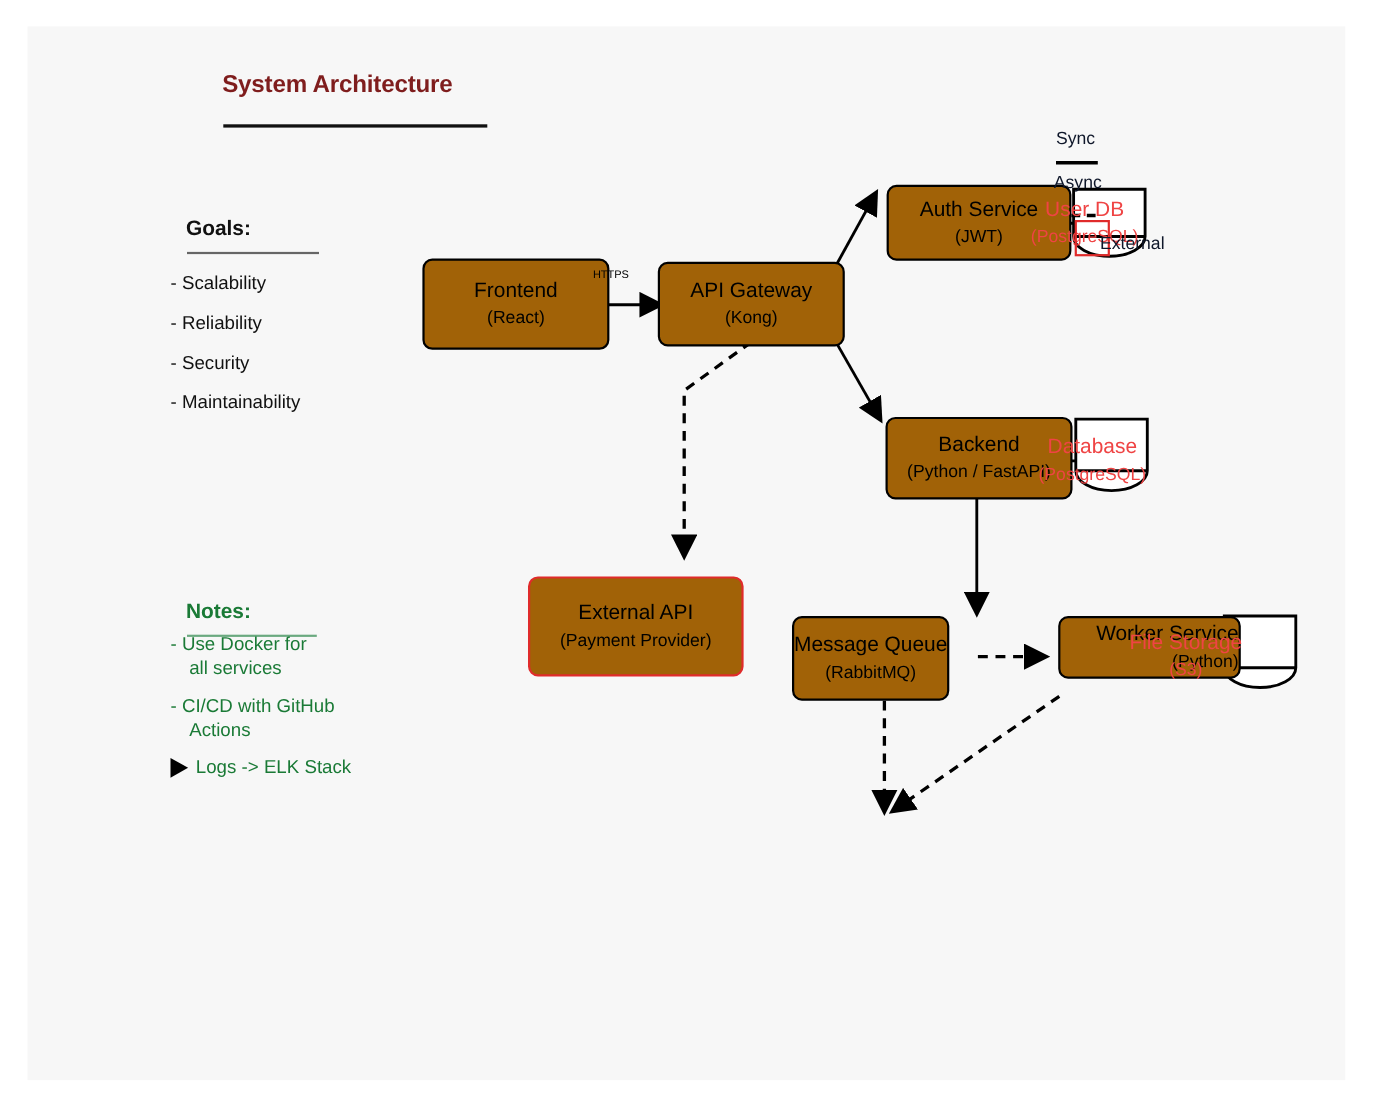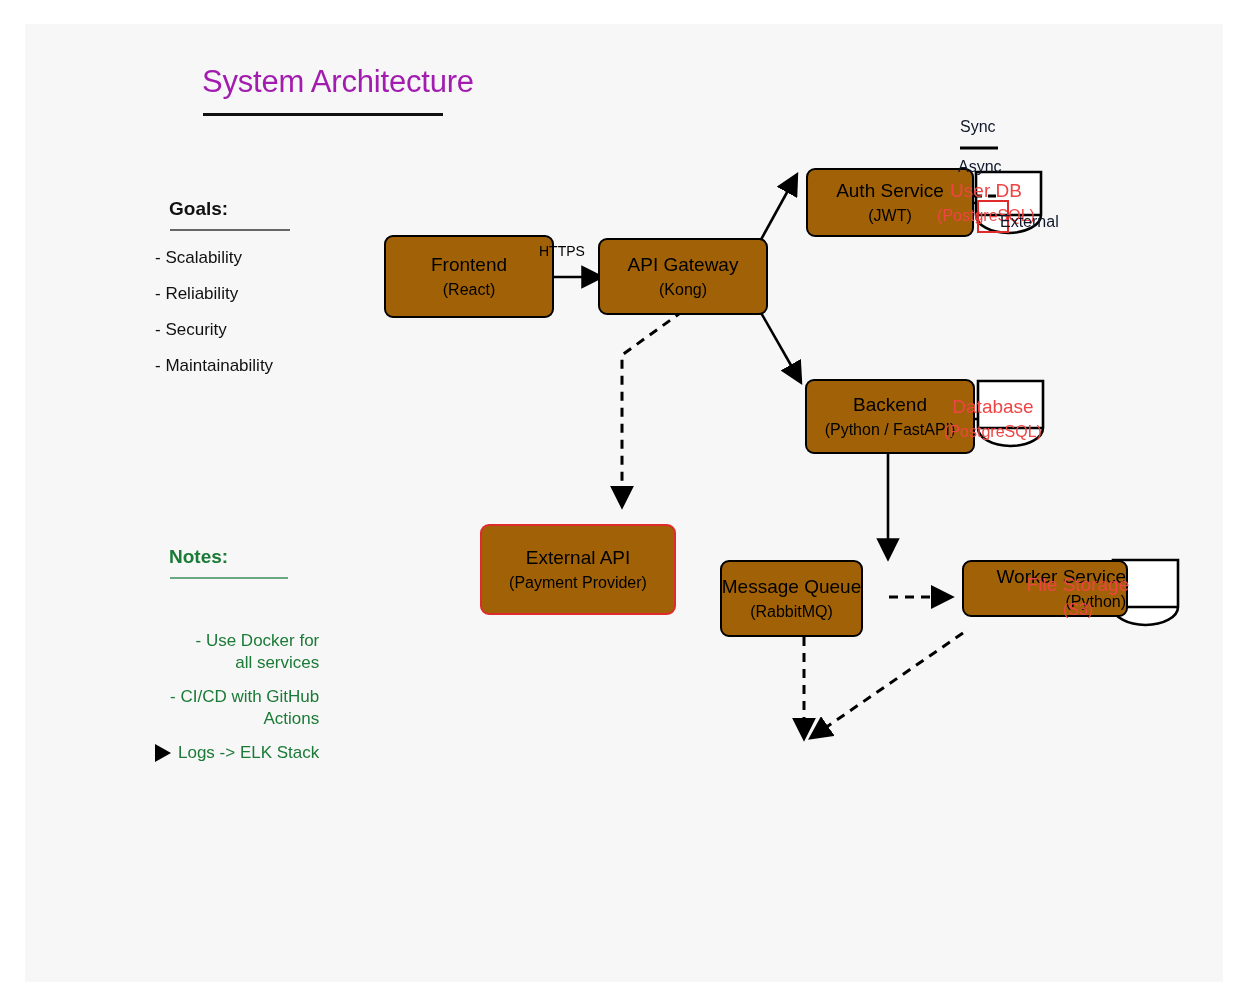--- a/index.html
+++ b/index.html
@@ -73,32 +73,32 @@
     font-size: 19px;
     line-height: 23px;
   }
   .cyl-label .n-sub {
     font-size: 16px;
     line-height: 20px;
     margin-top: 4px;
   }
   .edge-label {
     position: absolute;
-    font-size: 14px;
+    font-size: 10px;
     line-height: 16px;
     color: #000000;
     white-space: nowrap;
   }
   #page-title {
     position: absolute;
     left: 202px;
     top: 64px;
-    font-size: 31px;
-    font-weight: normal;
-    color: #a21caf;
+    font-size: 22px;
+    font-weight: bold;
+    color: #7f1d1d;
     letter-spacing: -0.2px;
     white-space: nowrap;
   }
   #page-title-rule {
     position: absolute;
     left: 203px;
     top: 113px;
     width: 240px;
     height: 3px;
     background: #111111;
@@ -118,21 +118,21 @@
     font-size: 17px;
     line-height: 21px;
     white-space: nowrap;
   }
   #goals-head { left: 169px; top: 198px; color: #111111; }
   #goals-rule { left: 170px; top: 229px; width: 120px; background: #666666; }
   #goals-list { position: absolute; left: 155px; top: 247px; }
   #goals-list .panel-item { position: relative; left: 0; top: 0; color: #111111; margin-bottom: 15px; }
   #notes-head { left: 169px; top: 546px; color: #1a7a36; }
   #notes-rule { left: 170px; top: 577px; width: 118px; background: #6aa97f; }
-  #notes-list { position: absolute; left: 155px; top: 630px; text-align: right; }
+  #notes-list { position: absolute; left: 155px; top: 575px; }
   #notes-list .note-line { position: relative; font-size: 17px; line-height: 22px; color: #1a7a36; white-space: nowrap; }
   .note-block { margin-bottom: 12px; }
   .note-indent { padding-left: 17px; }
   .note-marker-row { display: flex; align-items: center; gap: 7px; }
   .tri-marker {
     width: 0; height: 0;
     border-top: 9px solid transparent;
     border-bottom: 9px solid transparent;
     border-left: 16px solid #000000;
   }

